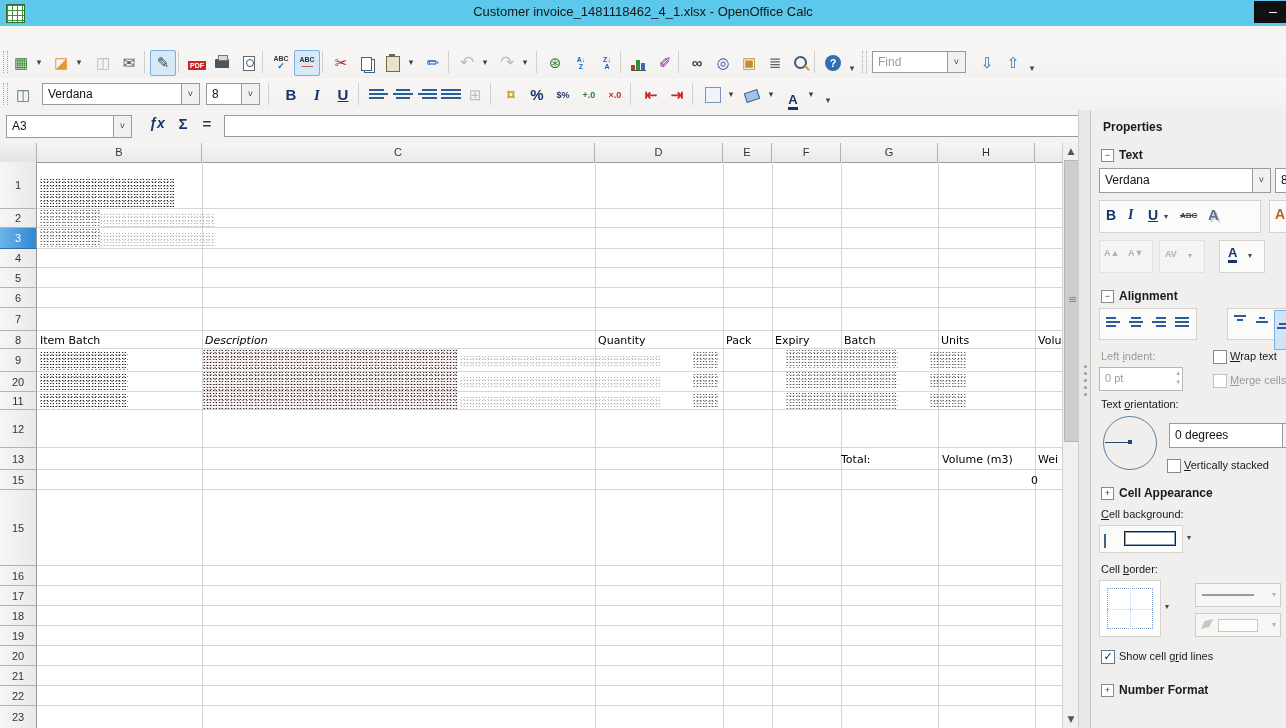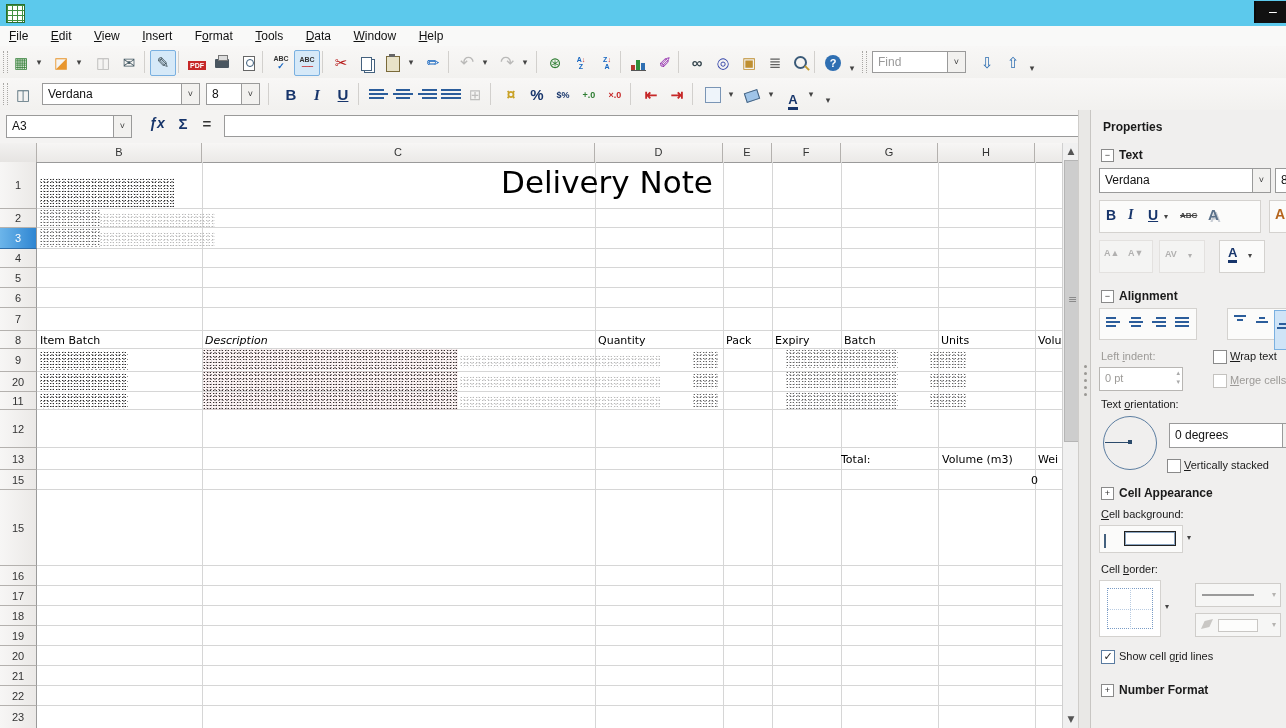--- a/index.html
+++ b/index.html
@@ -97,34 +97,24 @@
   .valign i{display:block;height:2px;background:#2b5d9b;margin:2px 2px 0 2px;}
   u{text-decoration:underline;}
 </style>
 </head>
 <body>
 
 <div class="app">
 
   <div class="abs titlebar">
     <div class="abs appicon"></div>
+    <div class="abs title">Customer invoice_1481118462_4_1.xlsx - OpenOffice Calc</div>
     <div class="abs winbtn">–</div>
   </div>
 
-  <div class="abs menubar">
-    <span class="menu-item"><u>F</u>ile</span>
-    <span class="menu-item"><u>E</u>dit</span>
-    <span class="menu-item"><u>V</u>iew</span>
-    <span class="menu-item"><u>I</u>nsert</span>
-    <span class="menu-item">F<u>o</u>rmat</span>
-    <span class="menu-item"><u>T</u>ools</span>
-    <span class="menu-item"><u>D</u>ata</span>
-    <span class="menu-item"><u>W</u>indow</span>
-    <span class="menu-item"><u>H</u>elp</span>
-  </div>
 
   <div class="abs toolbar tb1">
     <div class="abs grip" style="left:3px;"></div>
     <div class="abs tbtn" style="left:8px;color:#2e7d32;"><span>▦</span></div>
     <div class="abs dd" style="left:33px;">▾</div>
     <div class="abs tbtn" style="left:48px;color:#e8962e;"><span>◪</span></div>
     <div class="abs dd" style="left:73px;">▾</div>
     <div class="abs tbtn disabled" style="left:90px;color:#555;"><span>◫</span></div>
     <div class="abs tbtn" style="left:116px;color:#455a64;"><span>✉</span></div>
     <div class="abs sep" style="left:144px;"></div>
@@ -348,21 +338,20 @@
         <div class="rowline" style="height:19px;"></div>
       <div class="rowline" style="height:19px;"></div>
         <div class="rowline" style="height:19px;"></div>
       <div class="rowline" style="height:19px;"></div>
         <div class="rowline" style="height:19px;"></div>
       <div class="rowline" style="height:19px;"></div>
         <div class="rowline" style="height:19px;"></div>
     </div>
     <div class="abs vlines"></div>
 
-    <div class="abs celltext" style="left:462px;top:21px;width:290px;font-size:31px;text-align:center;">Delivery Note</div>
     <div class="abs celltext" style="left:40px;top:191px;">Item Batch</div>
     <div class="abs celltext" style="left:205px;top:191px;font-style:italic;">Description</div>
     <div class="abs celltext" style="left:598px;top:191px;">Quantity</div>
     <div class="abs celltext" style="left:726px;top:191px;">Pack</div>
     <div class="abs celltext" style="left:775px;top:191px;">Expiry</div>
     <div class="abs celltext" style="left:844px;top:191px;">Batch</div>
     <div class="abs celltext" style="left:941px;top:191px;">Units</div>
     <div class="abs celltext" style="left:1038px;top:191px;width:24px;">Volu</div>
     <div class="abs celltext" style="left:841px;top:310px;width:92px;text-align:left;">Total:</div>
     <div class="abs celltext" style="left:942px;top:310px;">Volume (m3)</div>

